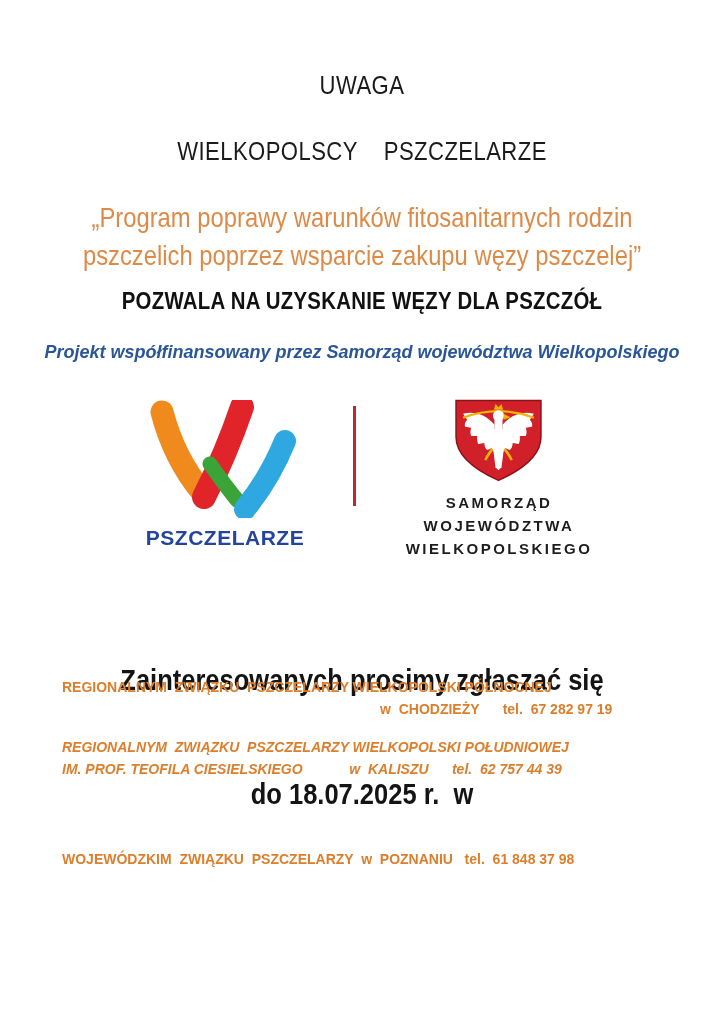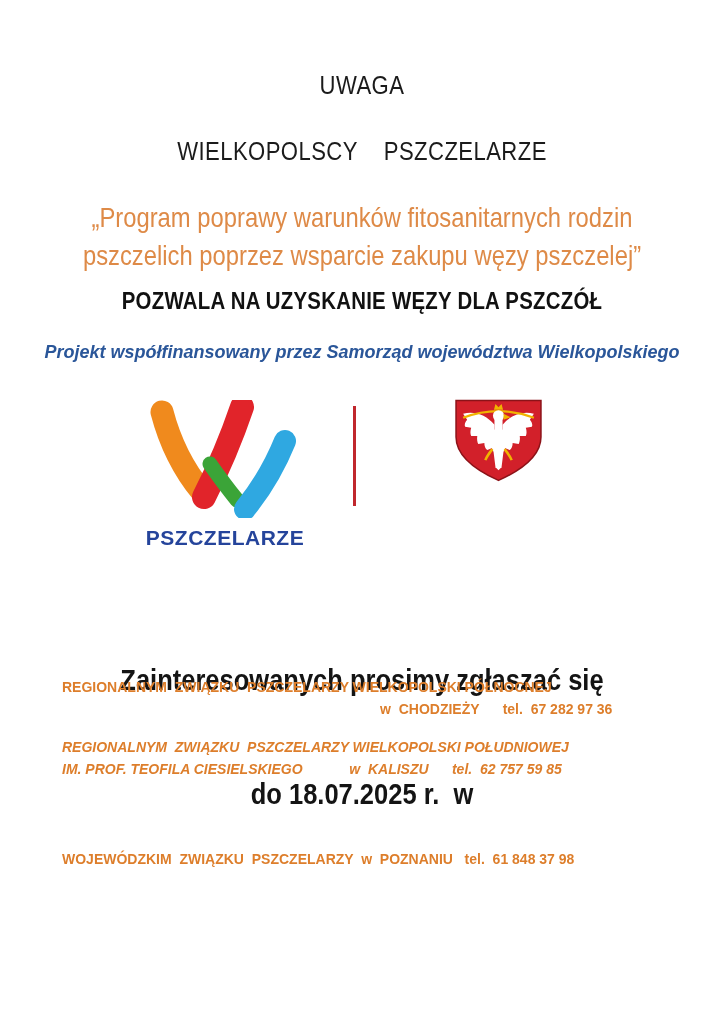--- a/index.html
+++ b/index.html
@@ -130,34 +130,39 @@
     <path d="M41.5 11 L43 5.5 L46 8.5 L49 5.5 L50.5 11 Z" fill="#F0B400"></path>
 
     <ellipse cx="46" cy="42" rx="8" ry="13" fill="#ffffff"></ellipse>
 
     <path d="M41 52 L51 52 L49 68 L46 71 L43 68 Z" fill="#ffffff"></path>
 
     <path d="M40 50 C36 55 34 58 33 61" stroke="#F0B400" stroke-width="2.5" fill="none"></path>
     <path d="M52 50 C56 55 58 58 59 61" stroke="#F0B400" stroke-width="2.5" fill="none"></path>
   </svg>
 
+  <div class="samorzad-wrap">
+    <div>SAMORZĄD</div>
+    <div>WOJEWÓDZTWA</div>
+    <div>WIELKOPOLSKIEGO</div>
+  </div>
 
   <div class="abs narrow cta" style="top:585px;">
     <div>Zainteresowanych prosimy zgłaszać się</div>
     <div>do 18.07.2025 r.  w</div>
   </div>
 
   <div class="contact-block" style="top:676px;">
     <div class="contact-line">REGIONALNYM  ZWIĄZKU  PSZCZELARZY WIELKOPOLSKI PÓŁNOCNEJ</div>
-    <div class="contact-line indent-chodziez">w  CHODZIEŻY      tel.  67 282 97 36</div>
+    <div class="contact-line indent-chodziez">w  CHODZIEŻY      tel.  67 282 97 19</div>
   </div>
 
   <div class="contact-block" style="top:736px;font-style:italic;">
     <div class="contact-line">REGIONALNYM  ZWIĄZKU  PSZCZELARZY WIELKOPOLSKI POŁUDNIOWEJ</div>
-    <div class="contact-line">IM. PROF. TEOFILA CIESIELSKIEGO            w  KALISZU      tel.  62 757 59 85</div>
+    <div class="contact-line">IM. PROF. TEOFILA CIESIELSKIEGO            w  KALISZU      tel.  62 757 44 39</div>
   </div>
 
   <div class="contact-block" style="top:793px;">
   </div>
 
   <div class="contact-block" style="top:848px;">
     <div class="contact-line">WOJEWÓDZKIM  ZWIĄZKU  PSZCZELARZY  w  POZNANIU   tel.  61 848 37 98</div>
   </div>
 
 </div>

